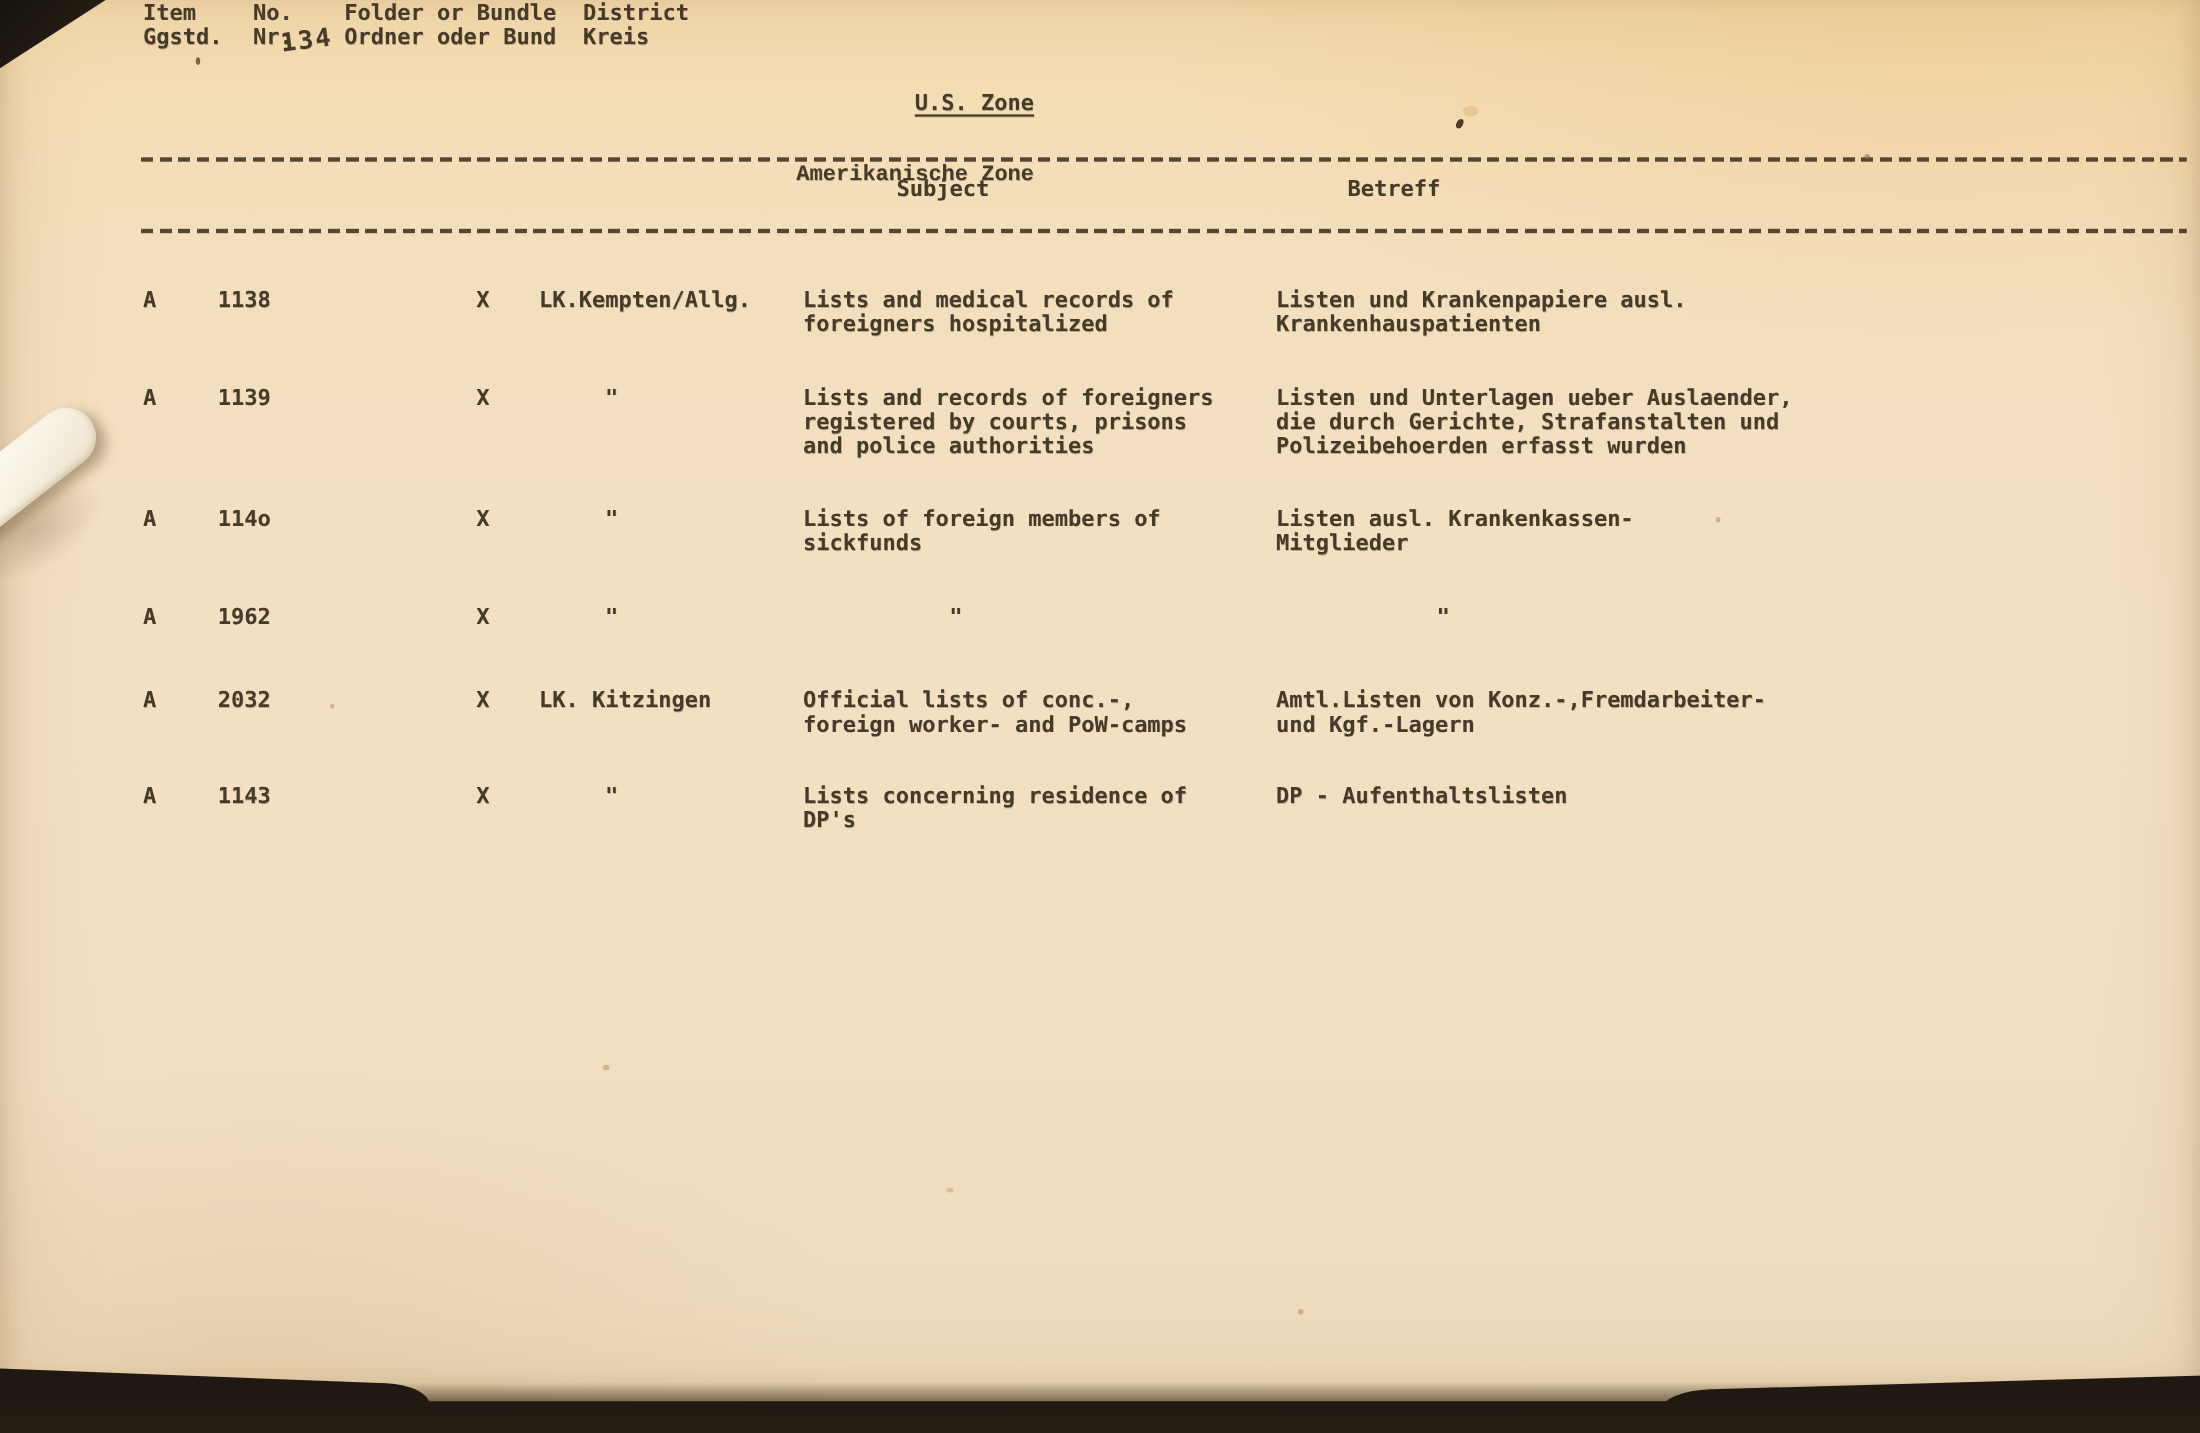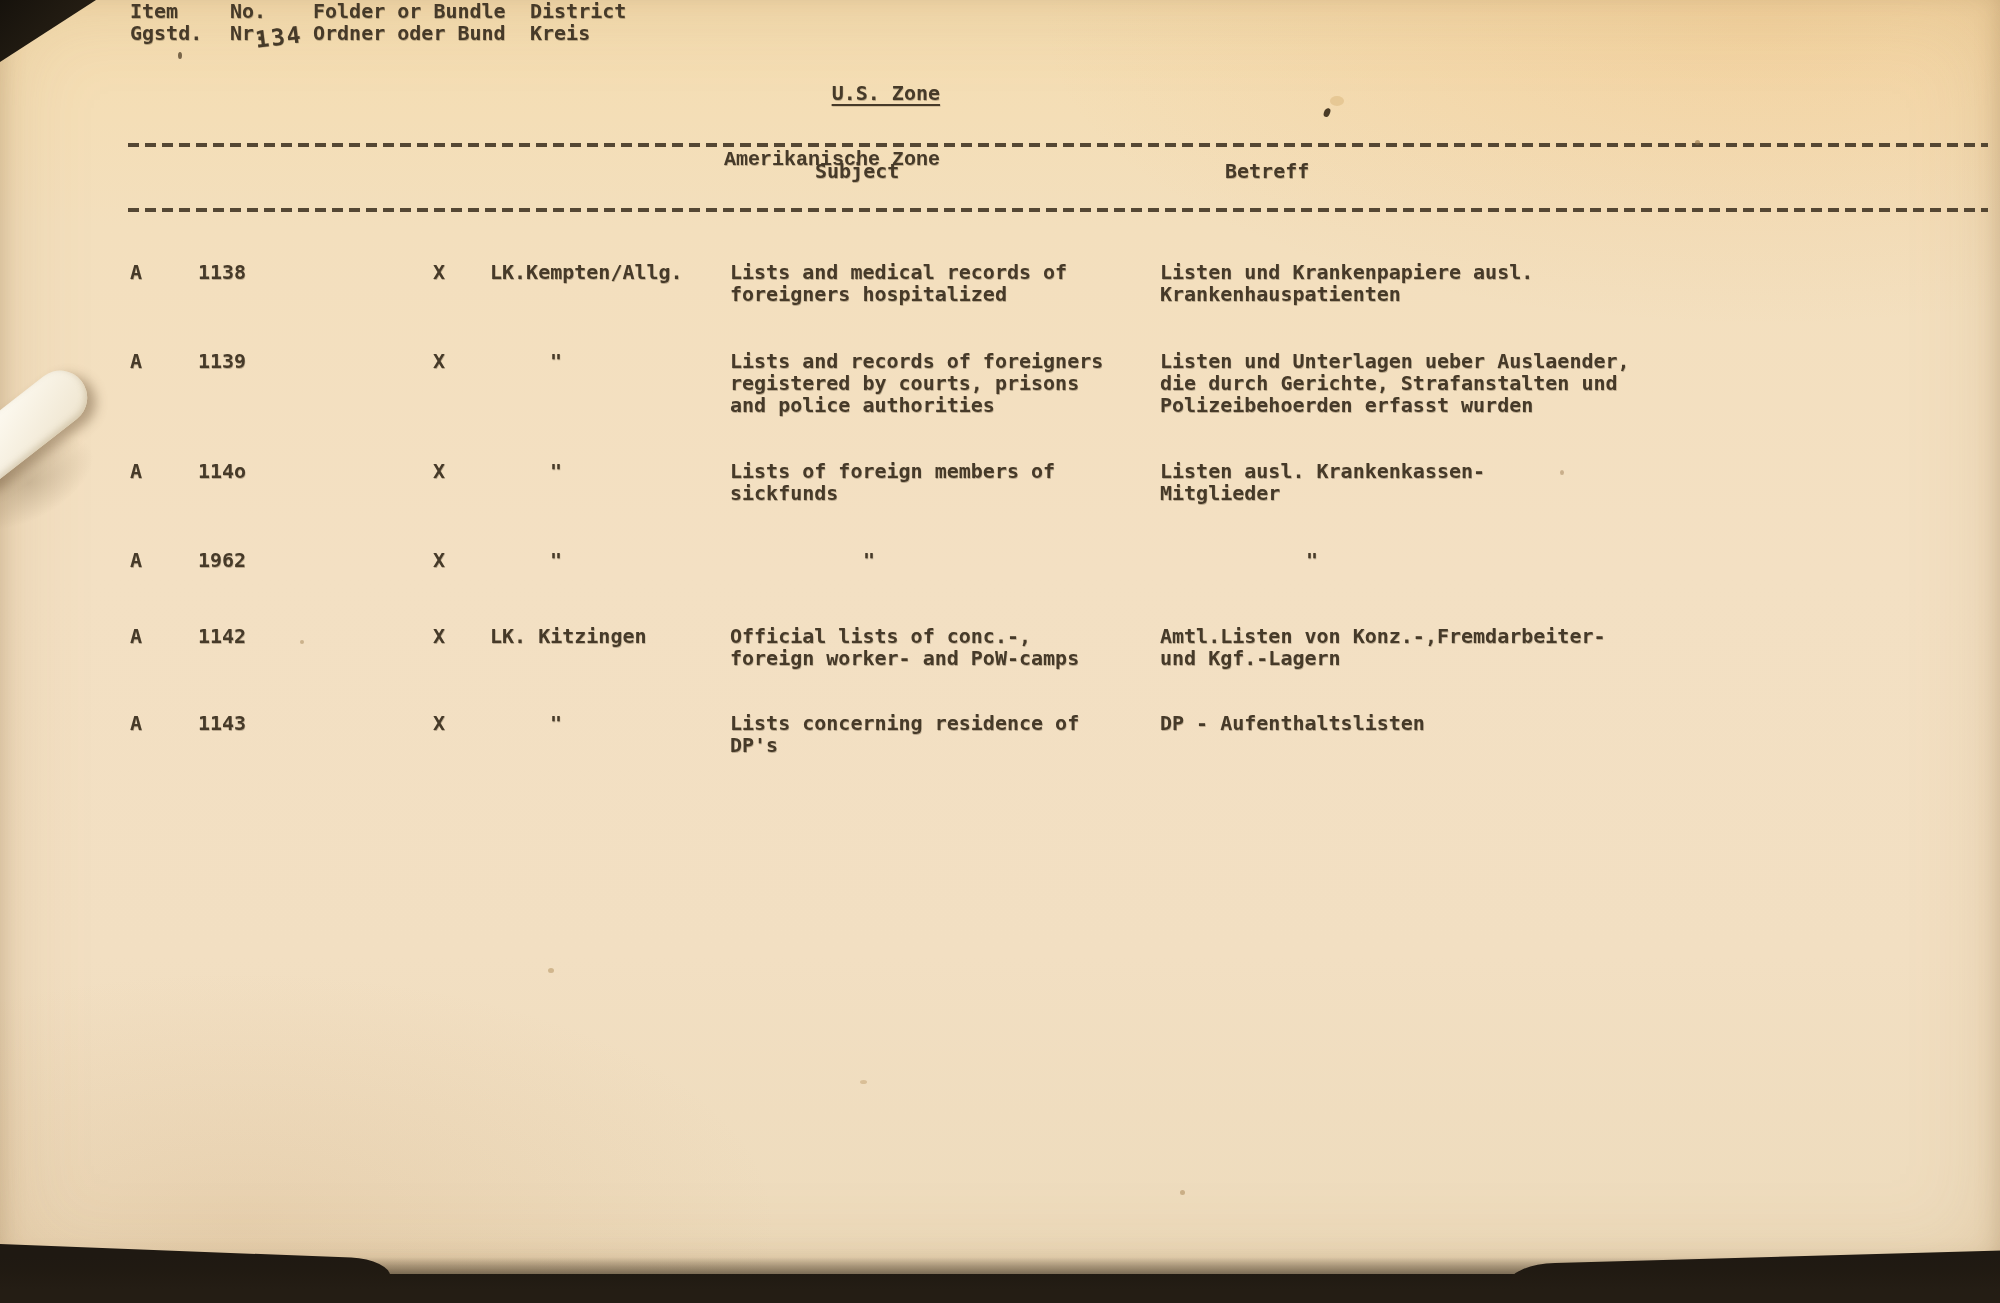--- a/index.html
+++ b/index.html
@@ -159,21 +159,21 @@
       <span class="t ink c col-item">A</span>
       <span class="t ink c col-no">1962</span>
       <span class="t ink c col-folderx">X</span>
       <span class="t ink c ditto-district">"</span>
       <span class="t ink c ditto-subject">"</span>
       <span class="t ink c ditto-betreff">"</span>
     </div>
 
     <div class="row" style="top:625px">
       <span class="t ink c col-item">A</span>
-      <span class="t ink c col-no">1142</span>
+      <span class="t ink c col-no">2032</span>
       <span class="t ink c col-folderx">X</span>
       <span class="t ink c col-district">LK. Kitzingen</span>
       <span class="t ink c col-subject">Official lists of conc.-,
 foreign worker- and PoW-camps</span>
       <span class="t ink c col-betreff">Amtl.Listen von Konz.-,Fremdarbeiter-
 und Kgf.-Lagern</span>
     </div>
 
     <div class="row" style="top:712px">
       <span class="t ink c col-item">A</span>

